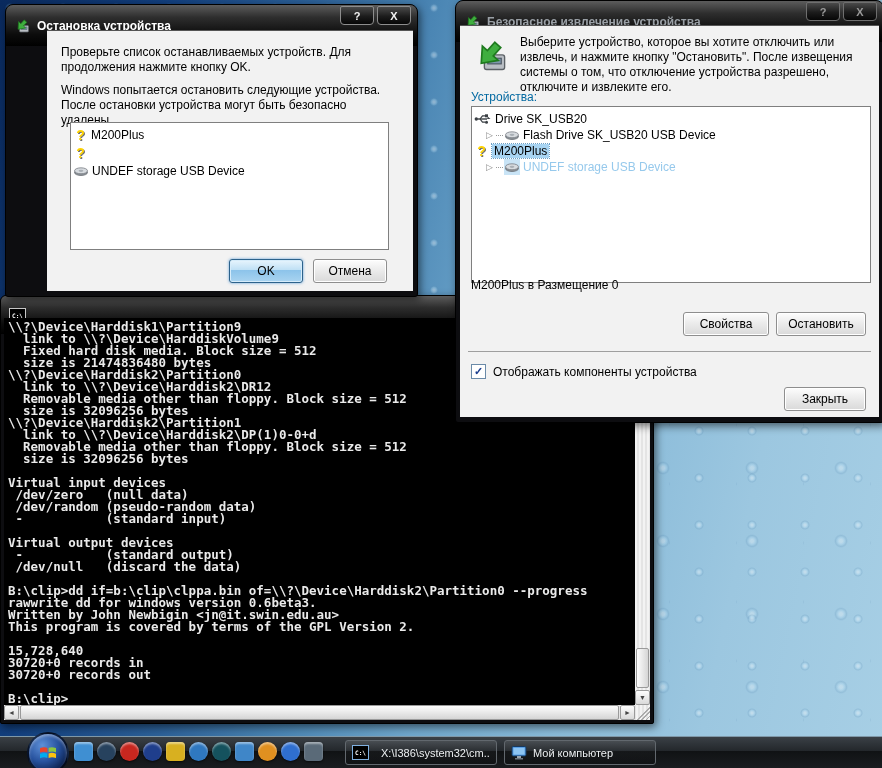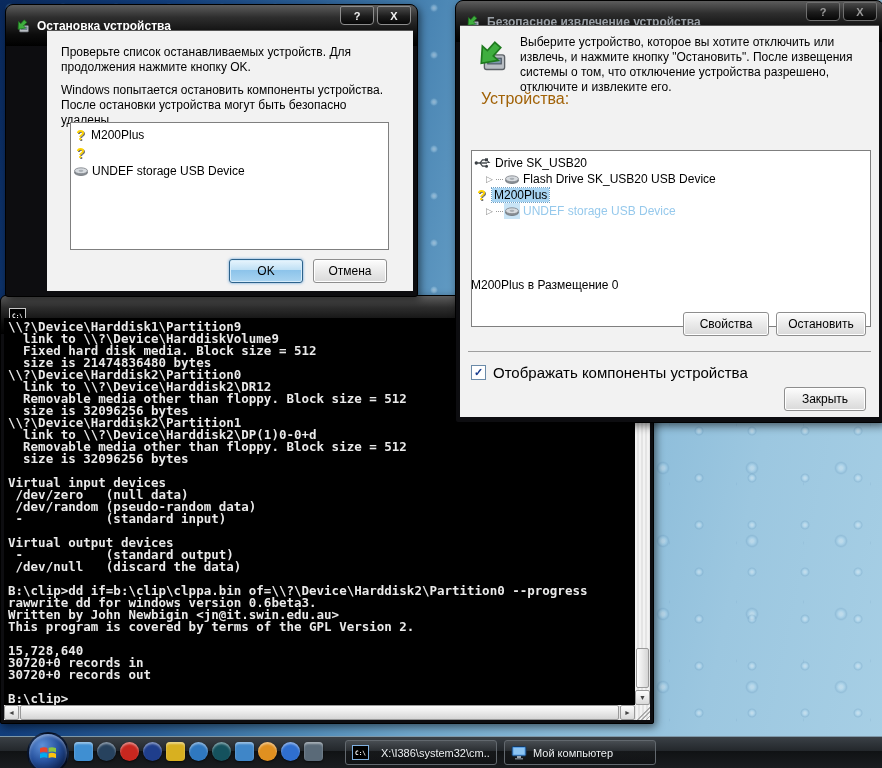--- a/index.html
+++ b/index.html
@@ -46,38 +46,38 @@
   .list-row{display:flex;align-items:center;height:18px;font-size:12px;color:#000;}
   .q-icon{display:inline-block;width:15px;text-align:center;font-size:14px;font-weight:bold;color:#ffd400;
       text-shadow:1px 1px 0 #707070;margin-right:3px;flex:0 0 auto;}
   .disk-ic{width:16px;height:16px;margin-right:3px;flex:0 0 auto;}
 
   
   #safe-dialog{left:455px;top:0px;width:427px;height:421px;z-index:20;}
   #safe-dialog .client{top:24px;}
   #hw-big-icon{position:absolute;left:12px;top:12px;width:36px;height:36px;}
   #safe-instruction{position:absolute;left:60px;top:9px;right:8px;font-size:12px;line-height:15px;color:#000;}
-  #devices-label{position:absolute;left:21px;top:64px;font-size:16px;color:#a16207;}
-  #device-tree{position:absolute;left:11px;right:8px;top:80px;height:167px;background:#fff;border:1px solid #7f7f7f;padding:4px 2px;margin-top:44px;}
+  #devices-label{position:absolute;left:11px;top:64px;font-size:12px;color:#0369a1;}
+  #device-tree{position:absolute;left:11px;right:8px;top:80px;height:167px;background:#fff;border:1px solid #7f7f7f;padding:4px 2px;}
   .tree-row{display:flex;align-items:center;height:16px;font-size:12px;color:#000;}
   .tree-indent{width:12px;flex:0 0 auto;}
   .expander{width:10px;font-size:9px;color:#8a8a8a;flex:0 0 auto;line-height:10px;}
   .dotline{width:7px;border-top:1px dotted #9a9a9a;margin-right:1px;flex:0 0 auto;}
   .usb-ic{width:17px;height:16px;margin-right:4px;flex:0 0 auto;}
   .sel-label{background:#a8d4f2;outline:1px dotted #6fa0c4;padding:0 2px;}
   .dim-label{color:#96c9ec;}
   .icon-hl{background:#c9e4f6;}
   #tree-status{position:absolute;left:11px;top:252px;font-size:12px;color:#000;}
   #props-btn{right:110px;top:286px;width:84px;}
   #stopdev-btn{right:13px;top:286px;width:88px;margin-left:20px;}
   #safe-sep{position:absolute;left:8px;right:8px;top:325px;border-top:1px solid #9f9f9f;}
   #chk-row{position:absolute;left:11px;top:338px;display:flex;align-items:center;}
   #chk-box{width:13px;height:13px;background:#fff;border:1px solid #6a8aa8;display:flex;align-items:center;justify-content:center;
       font-size:11px;font-weight:bold;color:#1b3e8f;line-height:11px;}
-  #chk-label{font-size:15px;margin-left:7px;color:#000;}
+  #chk-label{font-size:12px;margin-left:7px;color:#000;}
   #close-btn{right:13px;top:361px;width:80px;}
 
   
   #cmd-window{left:0px;top:295px;width:652px;height:427px;z-index:10;border-radius:6px 6px 2px 2px;
       background:#0d0d10;}
   #cmd-window .titlebar{height:22px;border-radius:5px 5px 0 0;justify-content:space-between;}
   .cmd-ico{width:15px;height:13px;background:#000;border:1px solid #c8c8c8;margin-right:6px;
       color:#fff;font:bold 6px "DejaVu Sans Mono",monospace;display:flex;align-items:center;justify-content:center;flex:0 0 auto;}
   #cmd-body{position:absolute;left:3px;right:3px;top:22px;bottom:3px;background:#bfbfbf;display:flex;flex-direction:column;}
   #cmd-main{flex:1;display:flex;min-height:0;justify-content:center;}
@@ -260,21 +260,21 @@
           </g>
       </svg>
       <span class="t-text">Остановка устройства</span>
       <div class="cap-btns">
         <div class="cap-btn">?</div>
         <div class="cap-btn">X</div>
       </div>
     </div>
     <div class="client">
       <div class="dlg-text" style="top:14px;">Проверьте список останавливаемых устройств. Для продолжения нажмите кнопку OK.</div>
-      <div class="dlg-text" style="top:52px;">Windows попытается остановить компоненты устройства. После остановки устройства могут быть безопасно удалены.</div>
+      <div class="dlg-text" style="top:52px;">Windows попытается остановить следующие устройства. После остановки устройства могут быть безопасно удалены.</div>
       <div id="stop-list">
         <div class="list-row">
           <span class="q-icon">?</span>
           <span>M200Plus</span>
         </div>
         <div class="list-row">
           <span class="q-icon">?</span>
         </div>
         <div class="list-row">
           <svg class="disk-ic" viewBox="0 0 16 16">

